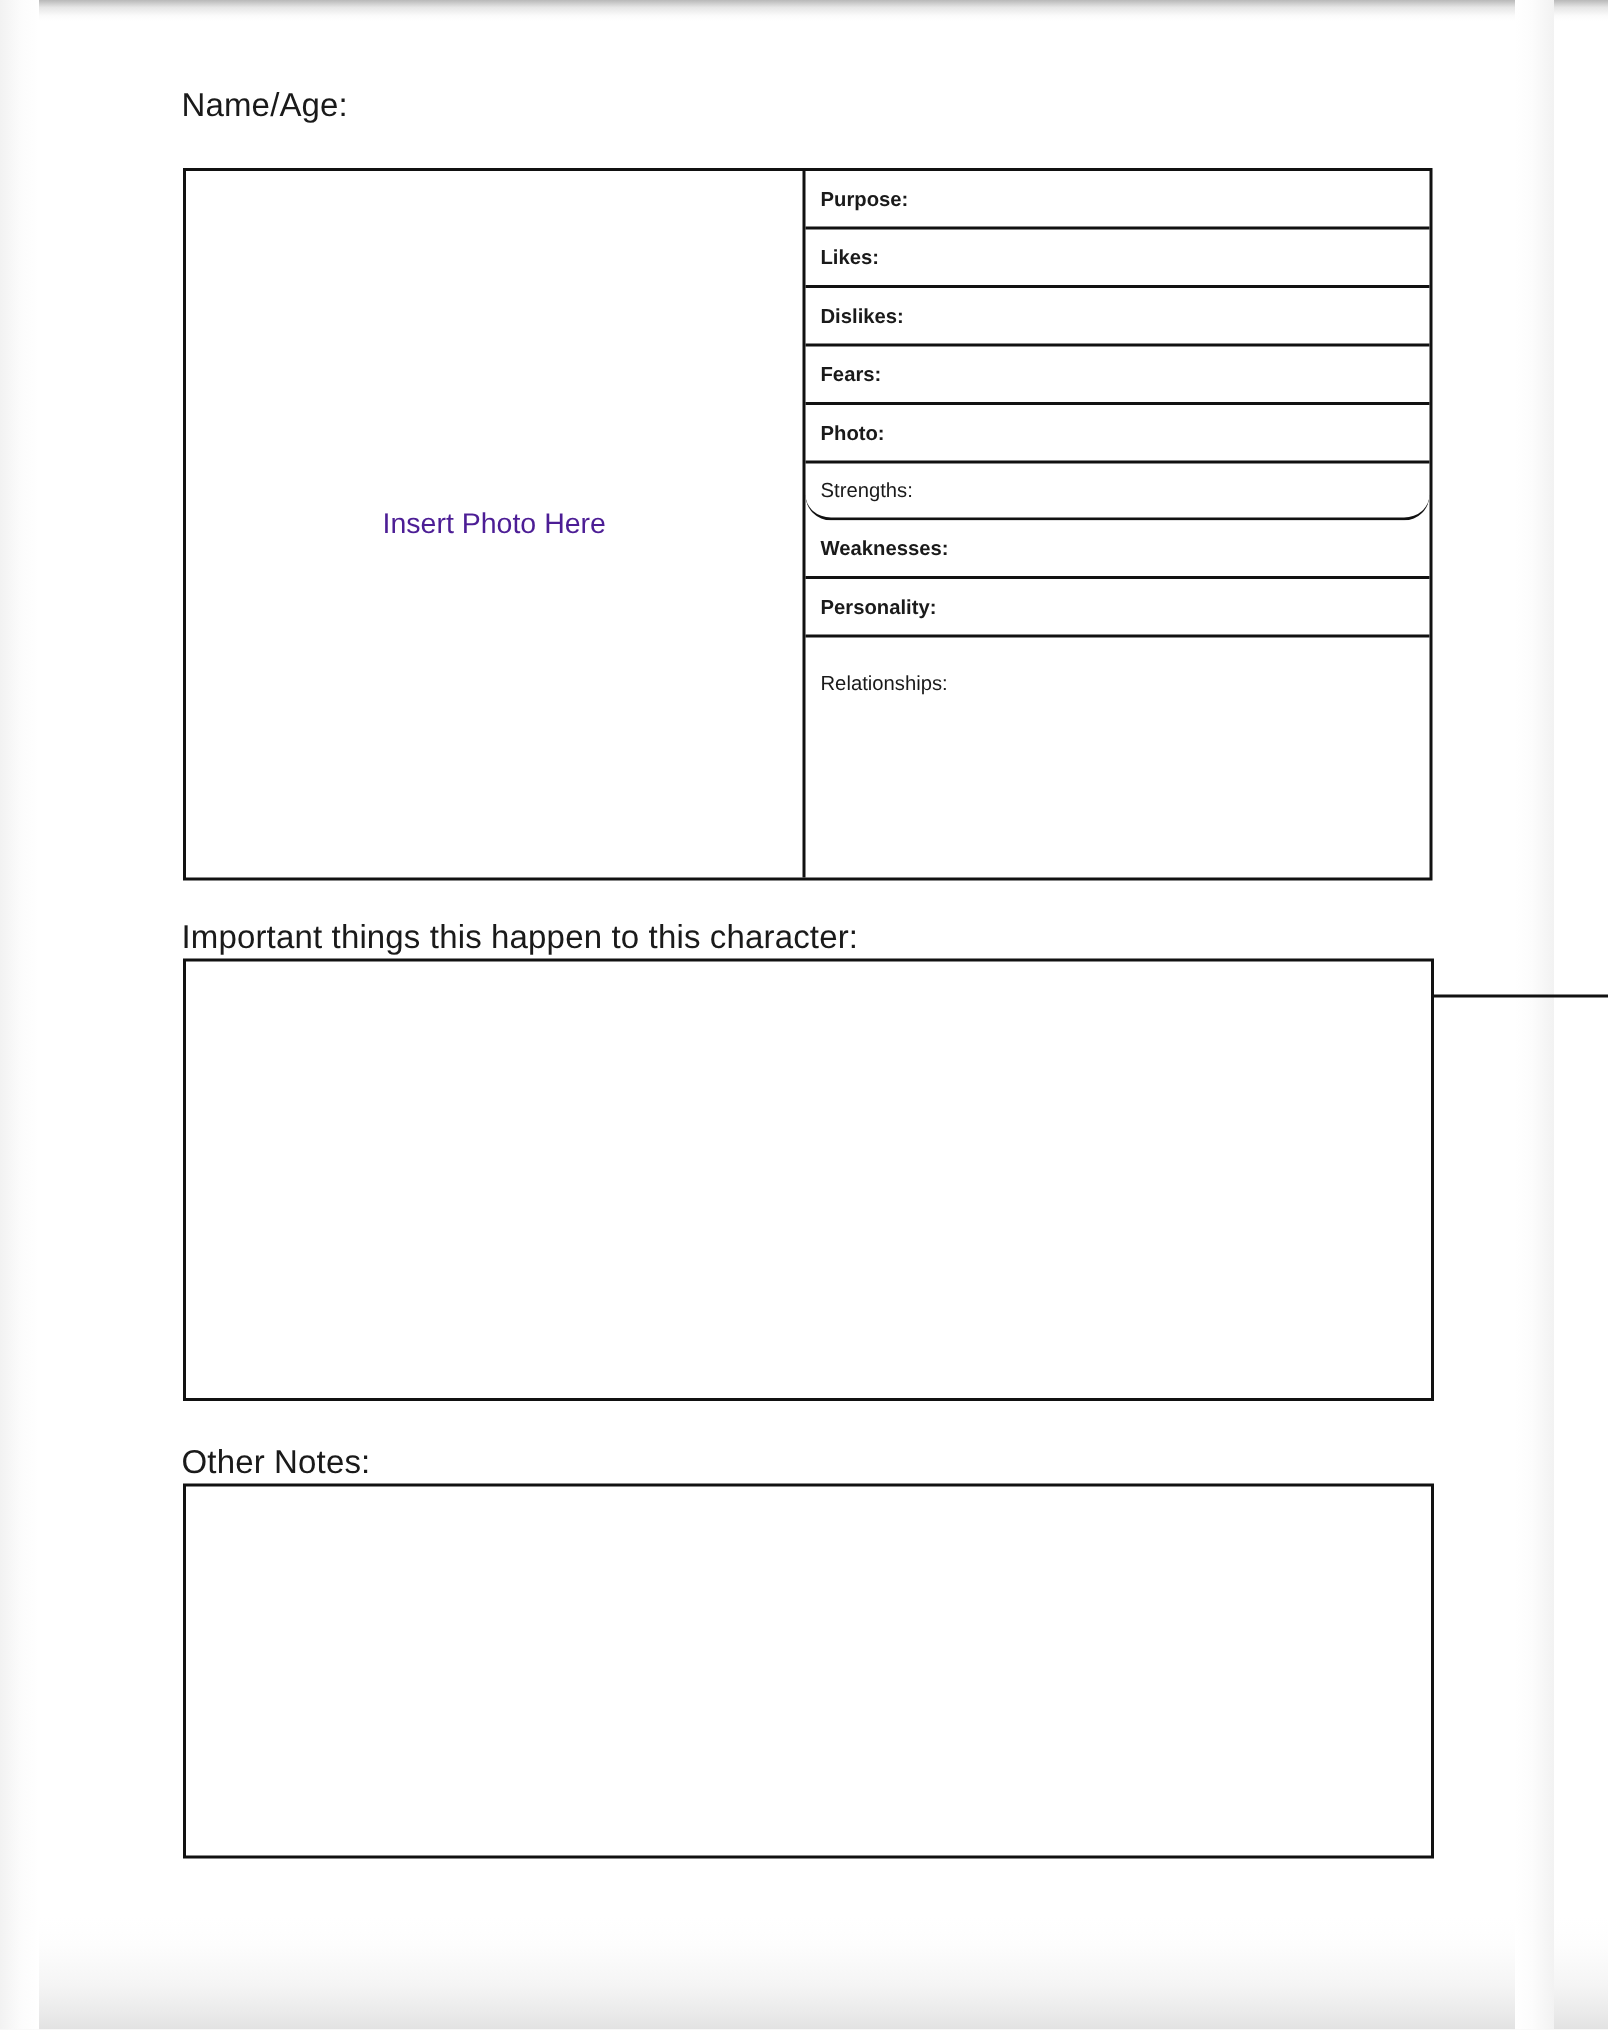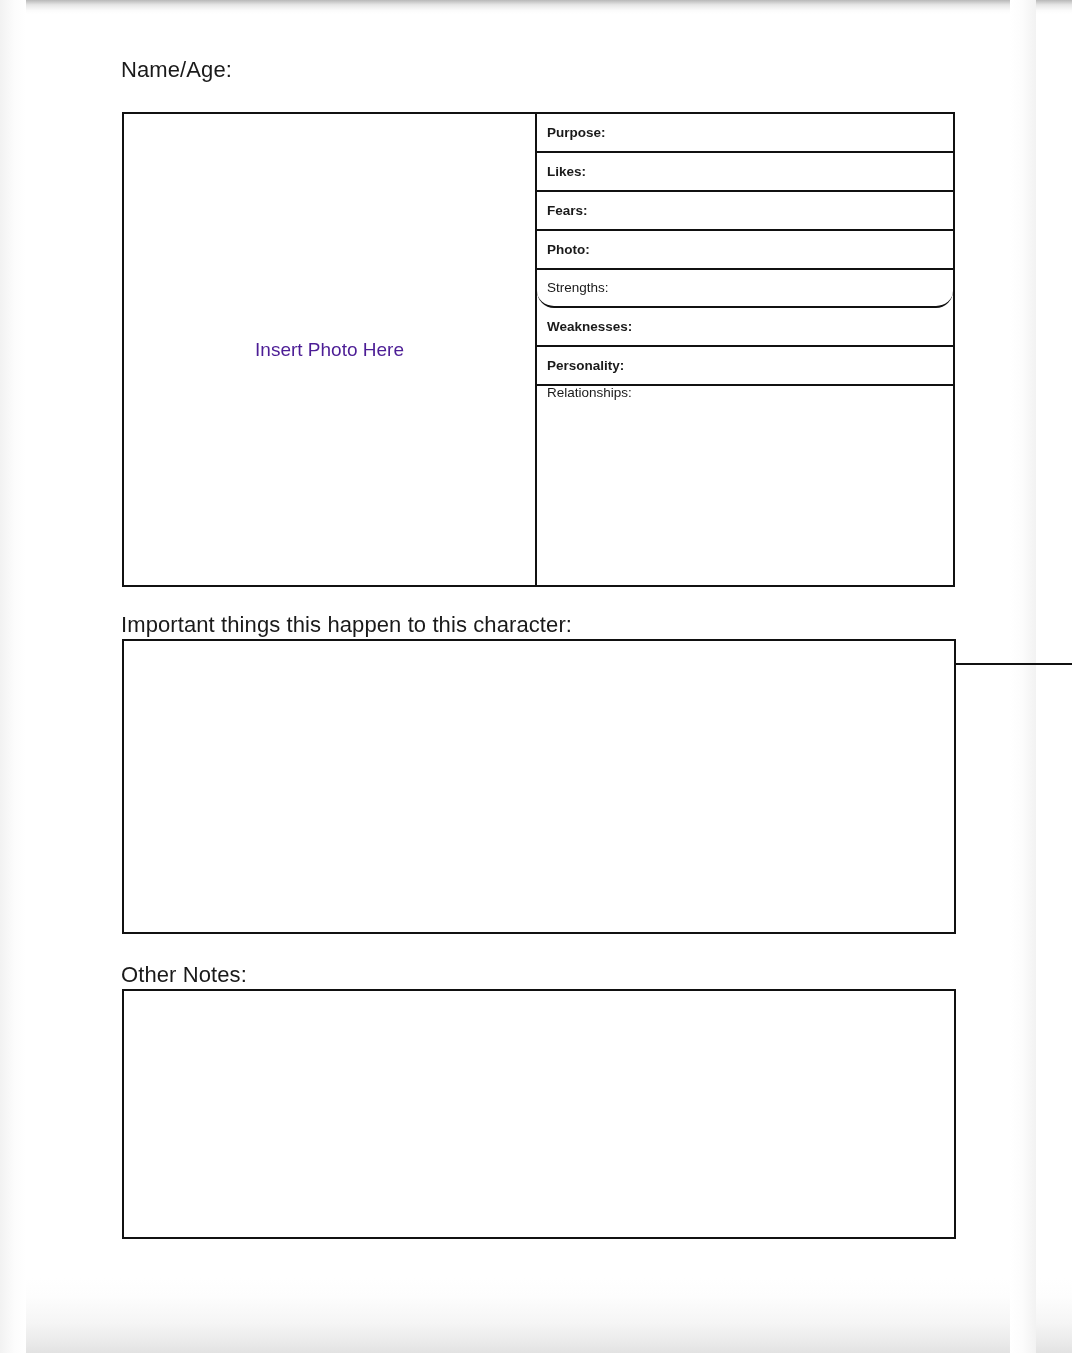--- a/index.html
+++ b/index.html
@@ -103,21 +103,21 @@
     display: flex;
     align-items: center;
     padding-left: 10px;
   }
   .attr-row.r-std { height: 39px; font-weight: bold; }
   .attr-row.r-strengths { height: 38px; border-radius: 17px; }
   .attr-row.r-last {
     height: 123px;
     border-bottom: none;
     align-items: flex-start;
-    padding-top: 0;
+    padding-top: 24px;
   }
   .attr-label {
     font-size: 13.5px;
     color: #1a1a1a;
     line-height: 1;
   }
 
   
   .actor-strip {
     position: absolute;
@@ -200,20 +200,23 @@
     <div class="attr-col">
 
       <div class="attr-row r-std">
         <span class="attr-label">Purpose:</span>
       </div>
 
       <div class="attr-row r-std">
         <span class="attr-label">Likes:</span>
       </div>
 
+      <div class="attr-row r-std">
+        <span class="attr-label">Dislikes:</span>
+      </div>
 
       <div class="attr-row r-std">
         <span class="attr-label">Fears:</span>
       </div>
 
       <div class="attr-row r-std">
         <span class="attr-label">Photo:</span>
       </div>
 
       <div class="attr-row r-strengths">

